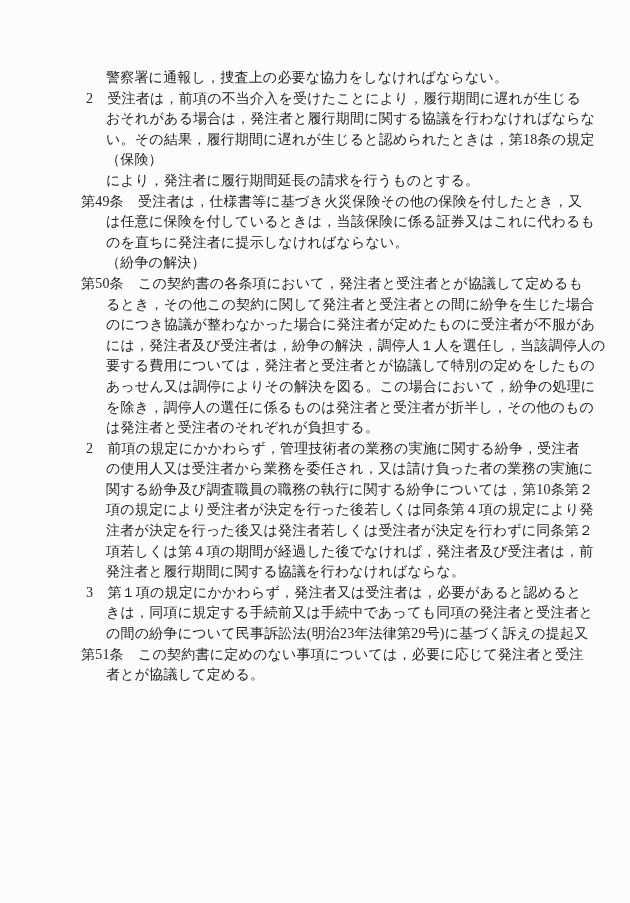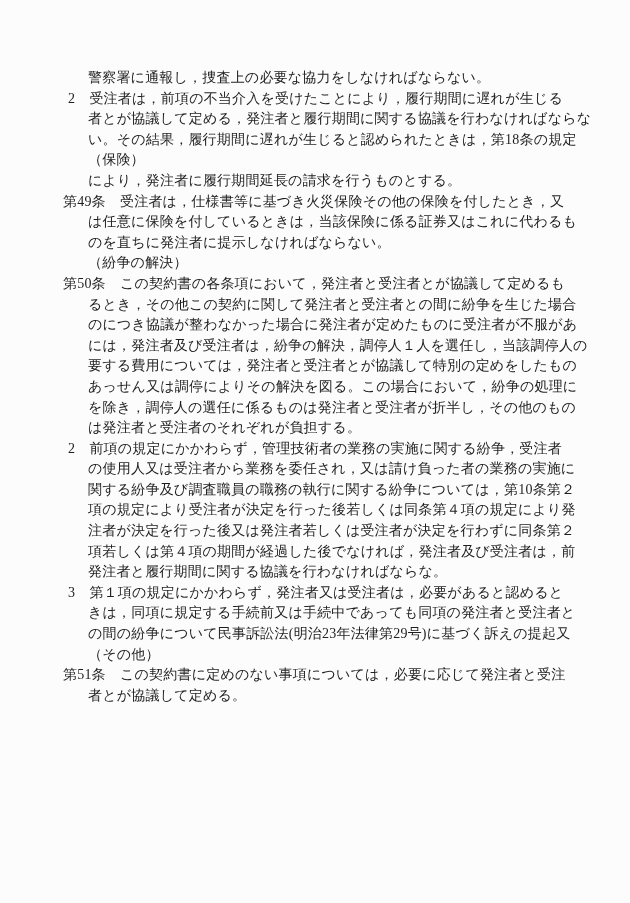--- a/index.html
+++ b/index.html
@@ -16,21 +16,21 @@
   .page {
     position: absolute;
     left: 0;
     top: 0;
     width: 630px;
     height: 903px;
     background: #fcfcfc;
   }
   .doc {
     position: absolute;
-    left: 63px;
+    left: 81px;
     top: 68px;
     width: 506px;
     color: #1e1e1e;
     font-size: 14px;
     line-height: 20.6px;
   }
   .line {
     white-space: nowrap;
     height: 20.6px;
     letter-spacing: 0.2px;
@@ -44,21 +44,21 @@
   
   .head { padding-left: 25px; }
 </style>
 </head>
 <body>
 
 <div class="page">
   <div class="doc" id="doc-body">
       <div class="line cont">警察署に通報し，捜査上の必要な協力をしなければならない。</div>
       <div class="line num">2　受注者は，前項の不当介入を受けたことにより，履行期間に遅れが生じる</div>
-      <div class="line cont">者とが協議して定める，発注者と履行期間に関する協議を行わなければならな</div>
+      <div class="line cont">おそれがある場合は，発注者と履行期間に関する協議を行わなければならな</div>
       <div class="line cont">い。その結果，履行期間に遅れが生じると認められたときは，第18条の規定</div>
       <div class="line head">（保険）</div>
       <div class="line cont">により，発注者に履行期間延長の請求を行うものとする。</div>
       <div class="line article">第49条　受注者は，仕様書等に基づき火災保険その他の保険を付したとき，又</div>
       <div class="line cont">は任意に保険を付しているときは，当該保険に係る証券又はこれに代わるも</div>
       <div class="line cont">のを直ちに発注者に提示しなければならない。</div>
       <div class="line head">（紛争の解決）</div>
       <div class="line article">第50条　この契約書の各条項において，発注者と受注者とが協議して定めるも</div>
       <div class="line cont">るとき，その他この契約に関して発注者と受注者との間に紛争を生じた場合</div>
       <div class="line cont">のにつき協議が整わなかった場合に発注者が定めたものに受注者が不服があ</div>
@@ -70,17 +70,16 @@
       <div class="line num">2　前項の規定にかかわらず，管理技術者の業務の実施に関する紛争，受注者</div>
       <div class="line cont">の使用人又は受注者から業務を委任され，又は請け負った者の業務の実施に</div>
       <div class="line cont">関する紛争及び調査職員の職務の執行に関する紛争については，第10条第２</div>
       <div class="line cont">項の規定により受注者が決定を行った後若しくは同条第４項の規定により発</div>
       <div class="line cont">注者が決定を行った後又は発注者若しくは受注者が決定を行わずに同条第２</div>
       <div class="line cont">項若しくは第４項の期間が経過した後でなければ，発注者及び受注者は，前</div>
       <div class="line cont">発注者と履行期間に関する協議を行わなければならな。</div>
       <div class="line num">3　第１項の規定にかかわらず，発注者又は受注者は，必要があると認めると</div>
       <div class="line cont">きは，同項に規定する手続前又は手続中であっても同項の発注者と受注者と</div>
       <div class="line cont">の間の紛争について民事訴訟法(明治23年法律第29号)に基づく訴えの提起又</div>
-      <div class="line head">（その他）</div>
       <div class="line article">第51条　この契約書に定めのない事項については，必要に応じて発注者と受注</div>
       <div class="line cont">者とが協議して定める。</div>
     </div>
 </div>
 
 </body></html>

